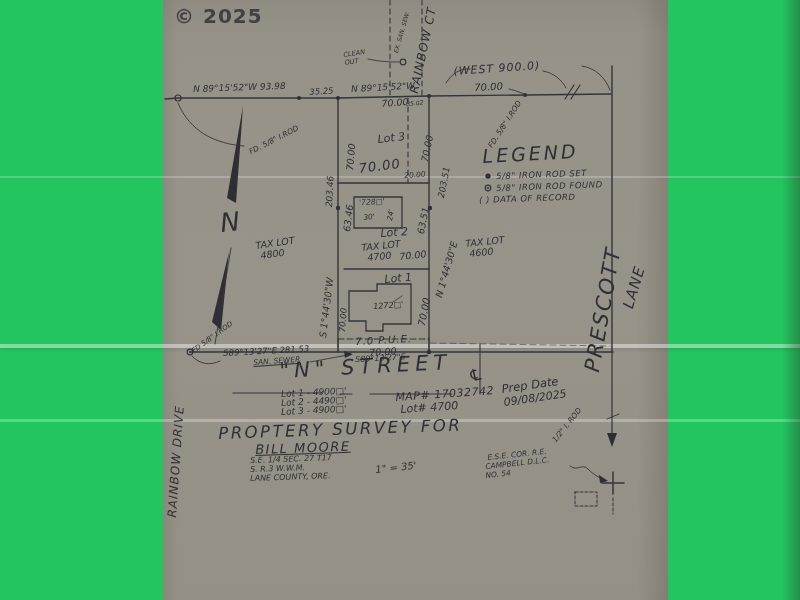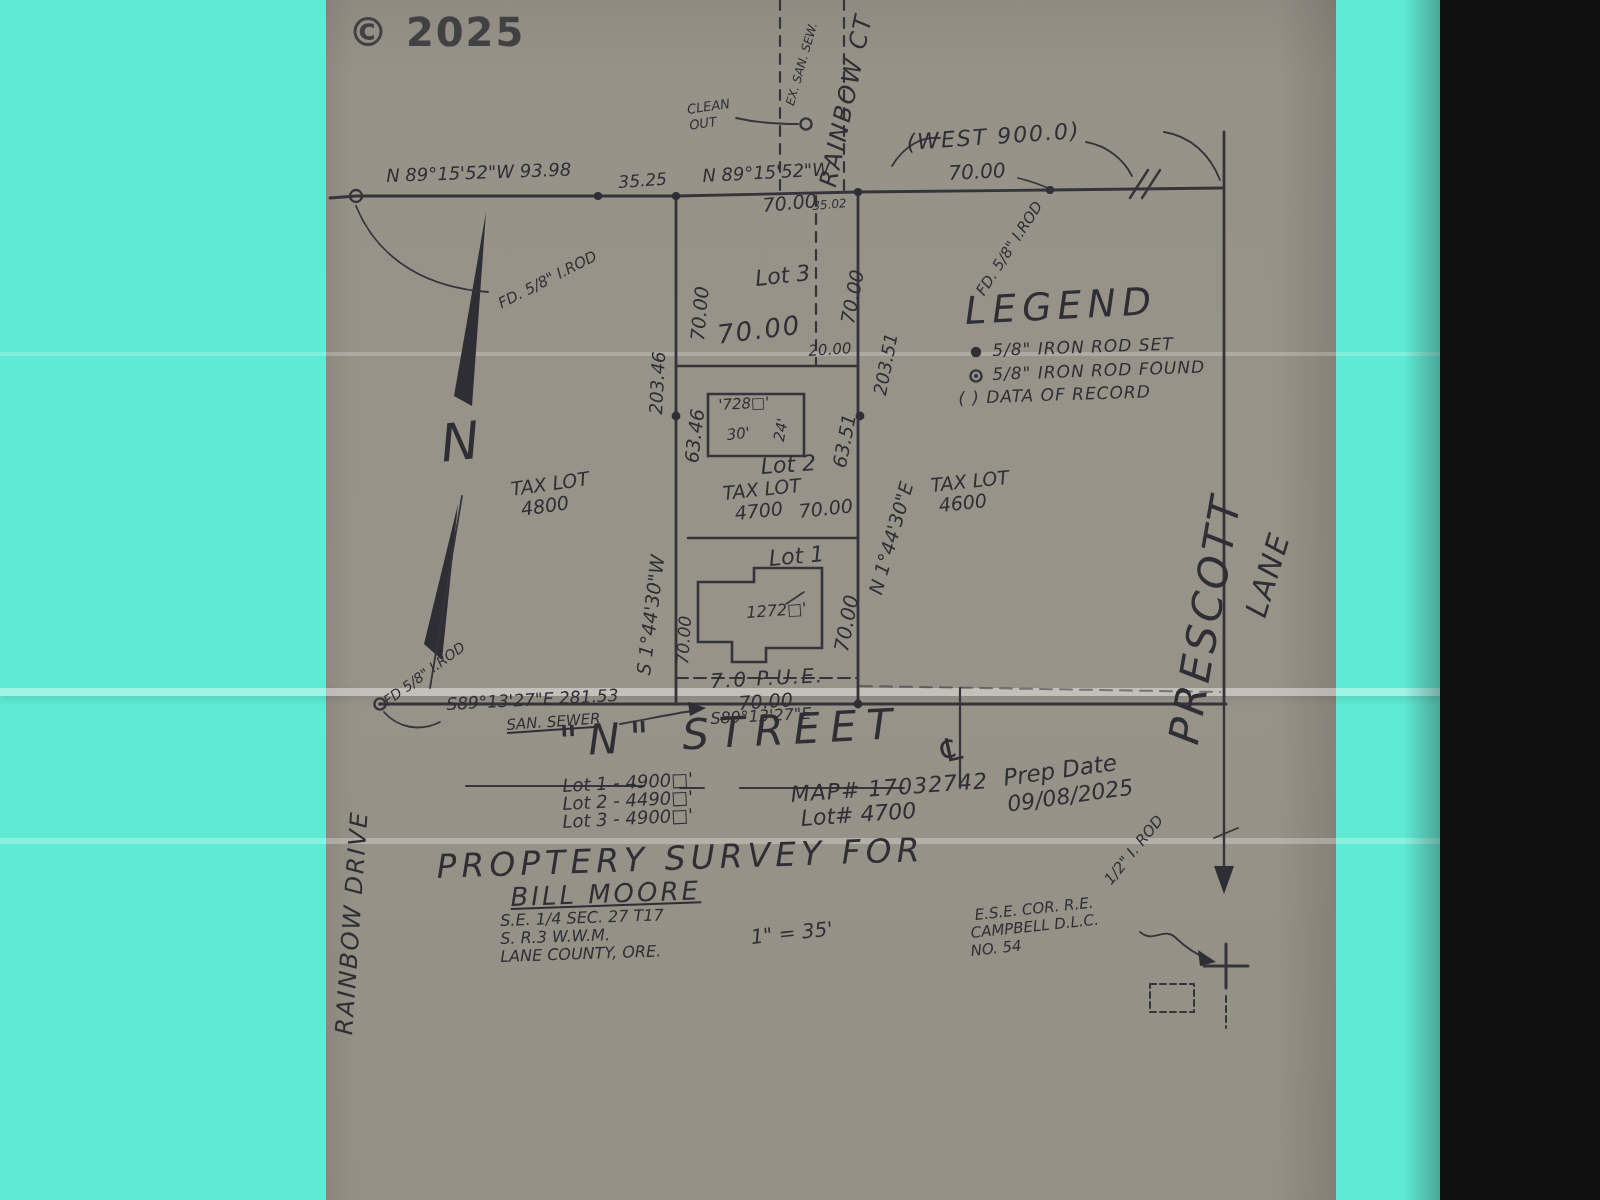--- a/index.html
+++ b/index.html
@@ -1,16 +1,16 @@
 <!DOCTYPE html>
 <html><head>
 <meta charset="utf-8">
 <style>
   html,body{margin:0;padding:0;background:#101010;}
-  .stage{position:relative;width:720px;height:600px;overflow:hidden;background:#5eead4;font-family:"DejaVu Sans",sans-serif;}
+  .stage{position:relative;width:800px;height:600px;overflow:hidden;background:#22c55e;font-family:"DejaVu Sans",sans-serif;}
   .paper{position:absolute;left:163px;top:0;width:505px;height:600px;background:#d6d4cf;
     background-image:
       linear-gradient(180deg, #cbc9c4 0%, #d6d4cf 6%, #d7d5d0 55%, #d2d0ca 100%),
       linear-gradient(90deg, #c8c6c1 0%, #d6d4cf 3%, #d6d4cf 94%, #bdbbb5 100%);
     background-blend-mode:multiply;}
   .crease{position:absolute;left:0;width:100%;pointer-events:none;}
   .c1{top:344px;height:4px;background:rgba(255,255,255,.42);box-shadow:0 2px 3px rgba(60,60,58,.12);}
   .c2{top:419px;height:3px;background:rgba(255,255,255,.28);}
   .c3{top:176px;height:2px;background:rgba(255,255,255,.22);}
   .edgeR{position:absolute;right:0;top:0;width:18px;height:100%;background:linear-gradient(90deg,rgba(0,0,0,0),rgba(40,38,36,.35));}

